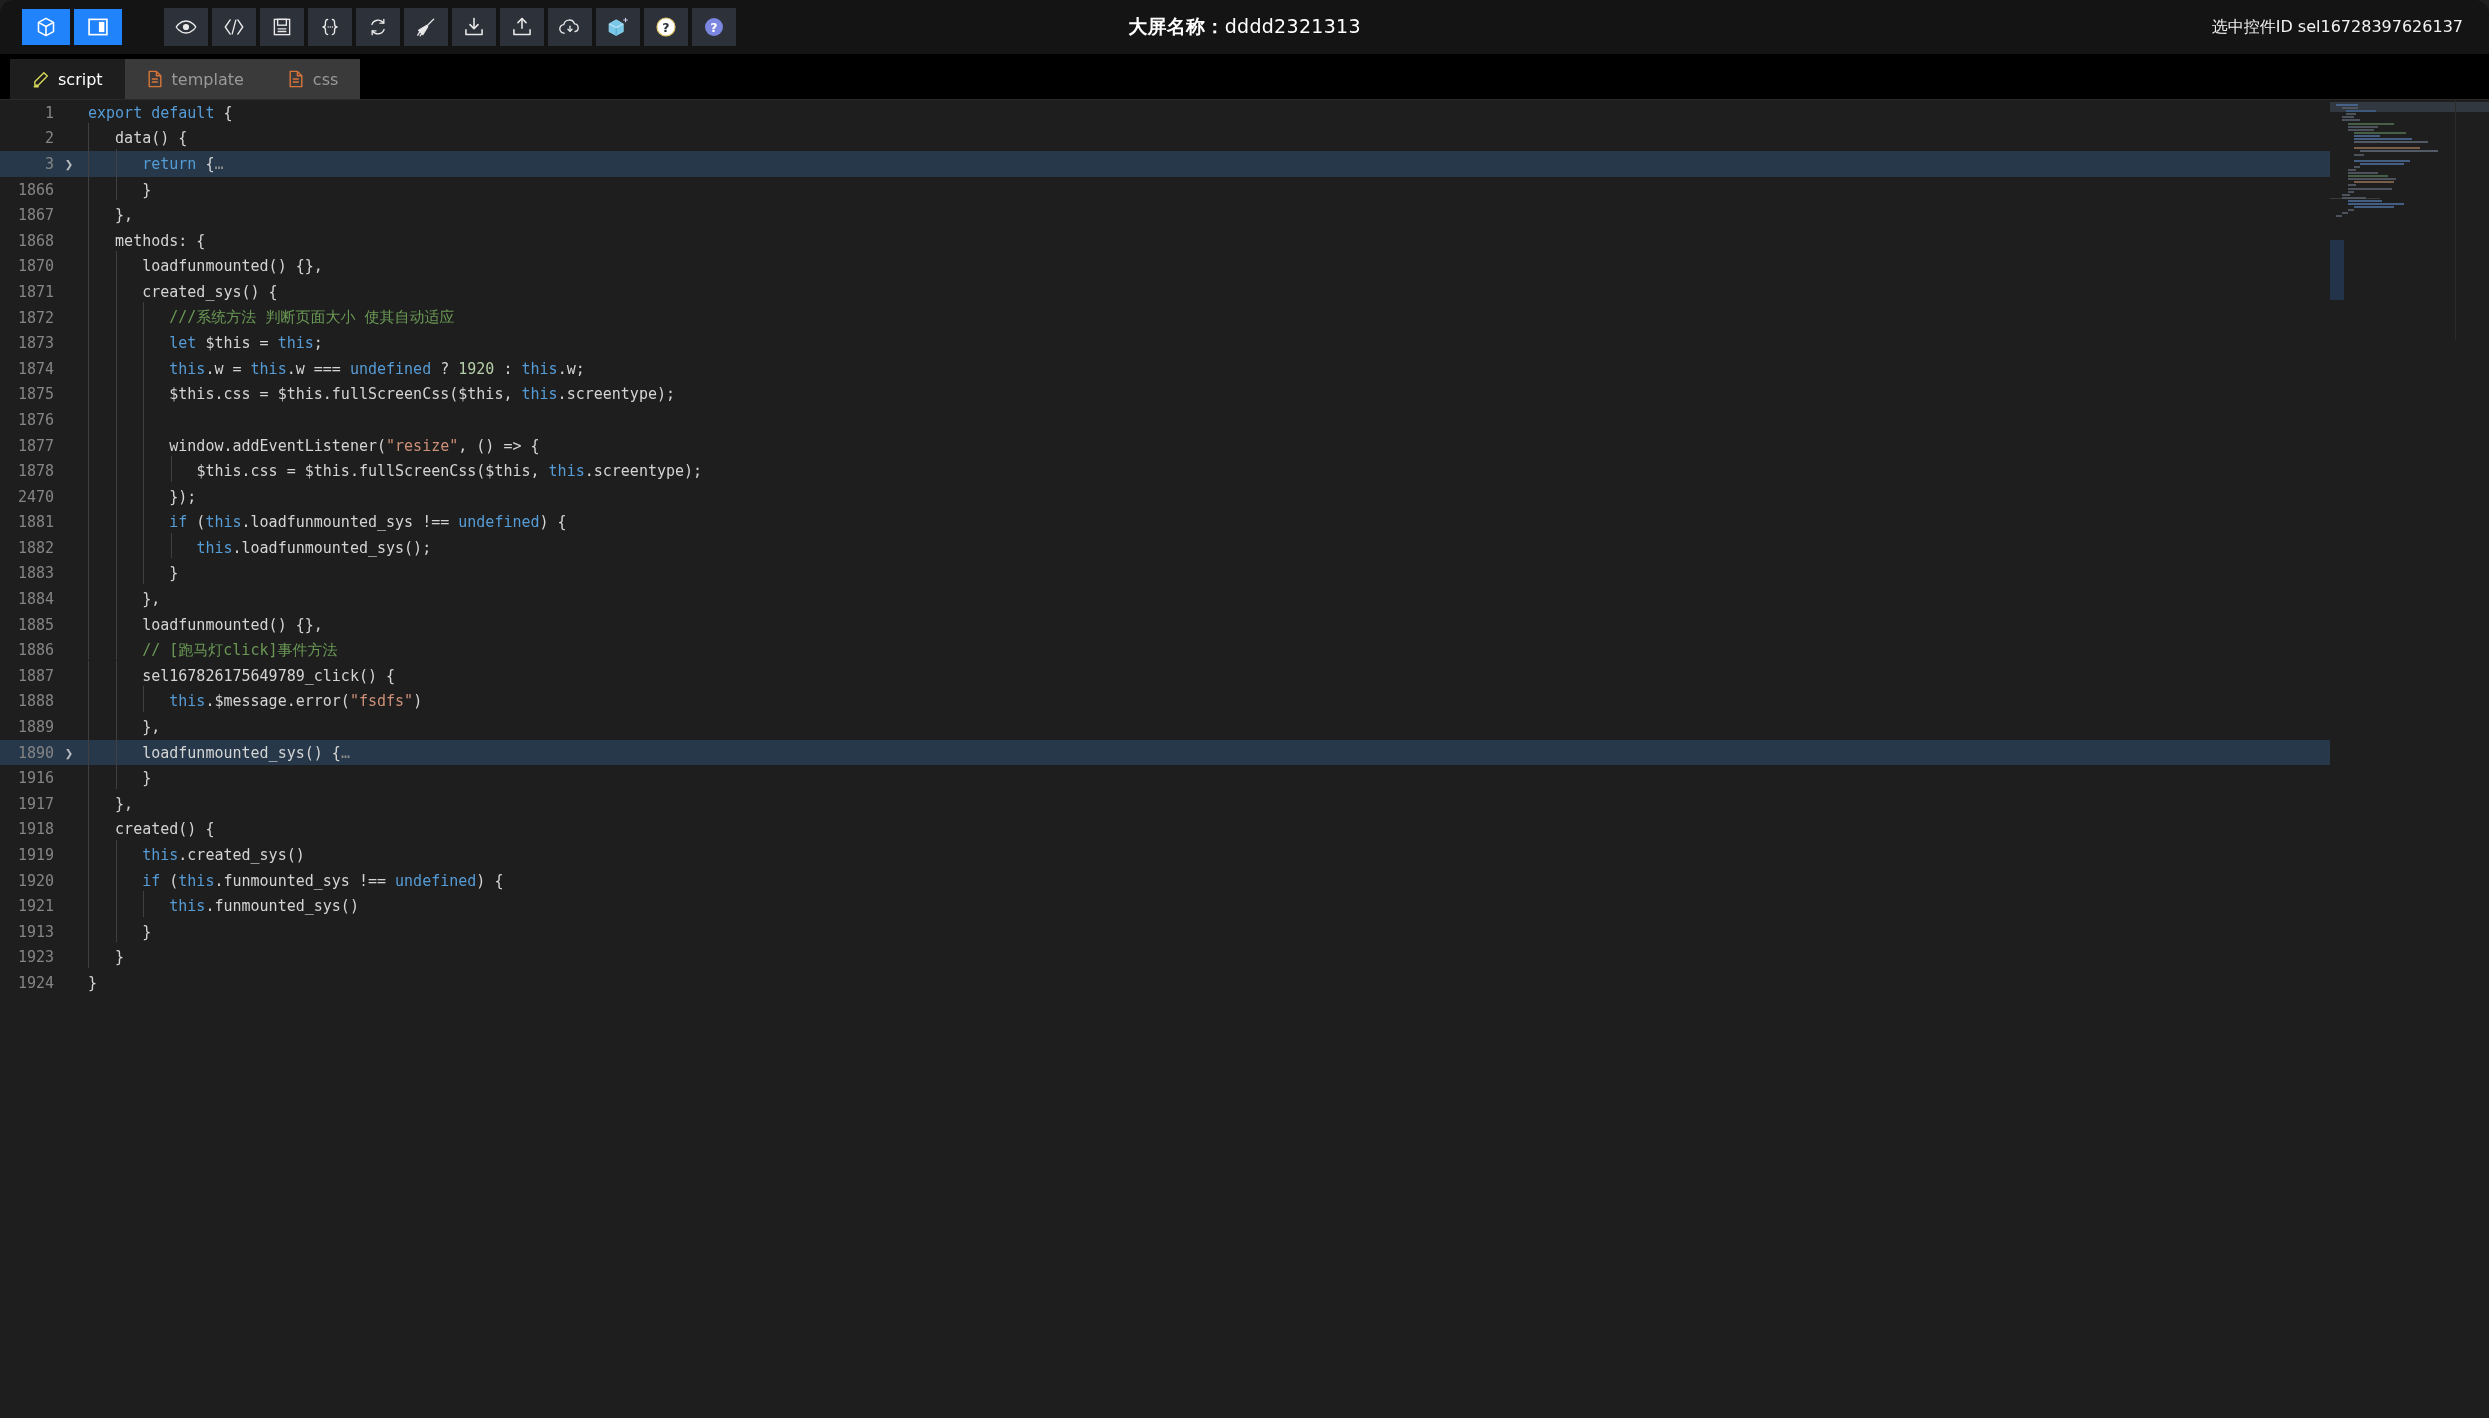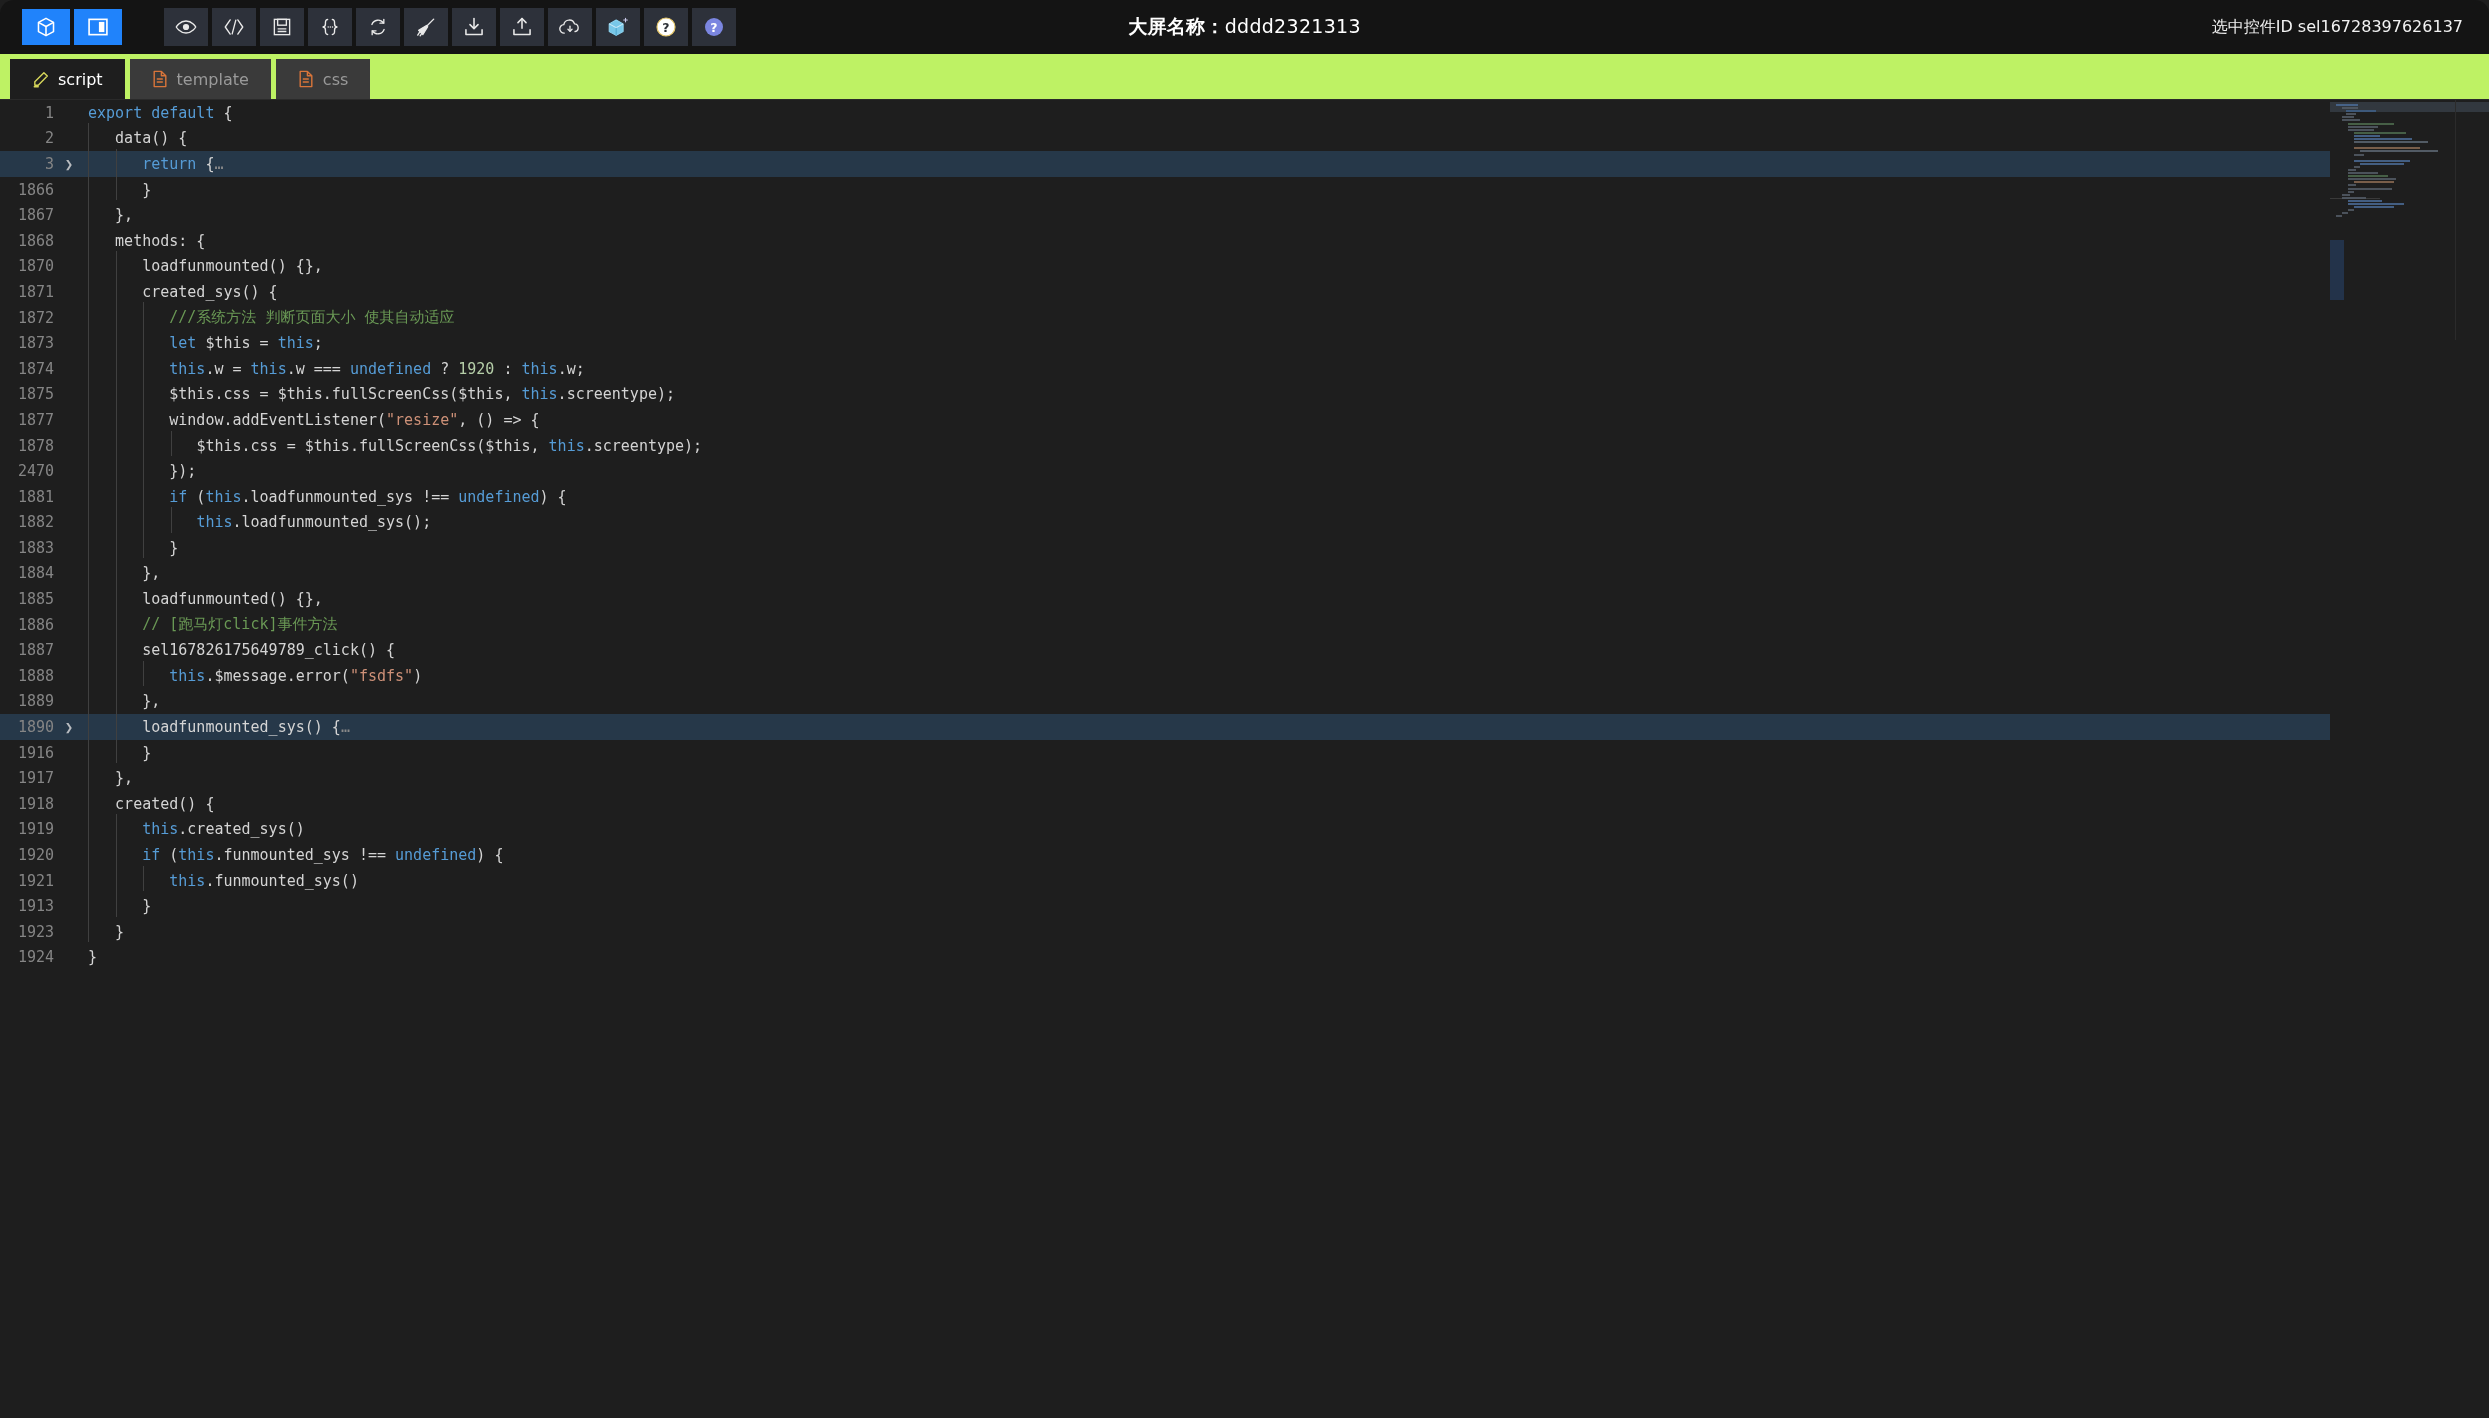--- a/index.html
+++ b/index.html
@@ -54,24 +54,23 @@
     right: 26px; top: 50%;
     transform: translateY(-50%);
     color: #f2f2f2;
     font-size: 16px;
     white-space: pre;
   }
 
   
   #tabbar {
     height: 46px;
-    background: #bef264;
+    background: #000000;
     display: flex;
     align-items: flex-end;
-    gap: 5px;
     padding-left: 10px;
     border-bottom: 1px solid #2a2a2a;
   }
   .tab {
     height: 40px;
     padding: 0 22px;
     display: flex;
     align-items: center;
     gap: 9px;
     font-size: 16px;
@@ -382,20 +381,21 @@
       <div class="line folded"><span class="ln">3</span><span class="fold">❯</span><span class="code" style="padding-left: 8px; text-align: right;"><span class="guide" style="left: 8px;"></span><span class="guide" style="left: 35.5px;"></span><span>      </span><span class="kw">return</span><span class="pun"> {</span><span class="dots">…</span></span></div>
       <div class="line"><span class="ln">1866</span><span class="fold"></span><span class="code" style="padding-left: 8px;"><span class="guide" style="left: 8px;"></span><span class="guide" style="left: 35.5px;"></span><span>      </span><span class="pun">}</span></span></div>
       <div class="line"><span class="ln">1867</span><span class="fold"></span><span class="code" style="padding-left: 8px;"><span class="guide" style="left: 8px;"></span><span>   </span><span class="pun">},</span></span></div>
       <div class="line"><span class="ln">1868</span><span class="fold"></span><span class="code" style="padding-left: 8px;"><span class="guide" style="left: 8px;"></span><span>   </span><span class="pun">methods: {</span></span></div>
       <div class="line"><span class="ln">1870</span><span class="fold"></span><span class="code" style="padding-left: 8px;"><span class="guide" style="left: 8px;"></span><span class="guide" style="left: 35.5px;"></span><span>      </span><span class="pun">loadfunmounted() {},</span></span></div>
       <div class="line"><span class="ln">1871</span><span class="fold"></span><span class="code" style="padding-left: 8px;"><span class="guide" style="left: 8px;"></span><span class="guide" style="left: 35.5px;"></span><span>      </span><span class="pun">created_sys() {</span></span></div>
       <div class="line"><span class="ln">1872</span><span class="fold"></span><span class="code" style="padding-left: 8px;"><span class="guide" style="left: 8px;"></span><span class="guide" style="left: 35.5px;"></span><span class="guide" style="left: 63px;"></span><span>         </span><span class="cmt">///系统方法 判断页面大小 使其自动适应</span></span></div>
       <div class="line"><span class="ln">1873</span><span class="fold"></span><span class="code" style="padding-left: 8px;"><span class="guide" style="left: 8px;"></span><span class="guide" style="left: 35.5px;"></span><span class="guide" style="left: 63px;"></span><span>         </span><span class="kw">let</span><span class="pun"> $this = </span><span class="kw">this</span><span class="pun">;</span></span></div>
       <div class="line"><span class="ln">1874</span><span class="fold"></span><span class="code" style="padding-left: 8px;"><span class="guide" style="left: 8px;"></span><span class="guide" style="left: 35.5px;"></span><span class="guide" style="left: 63px;"></span><span>         </span><span class="kw">this</span><span class="pun">.w = </span><span class="kw">this</span><span class="pun">.w === </span><span class="kw">undefined</span><span class="pun"> ? </span><span class="num">1920</span><span class="pun"> : </span><span class="kw">this</span><span class="pun">.w;</span></span></div>
       <div class="line"><span class="ln">1875</span><span class="fold"></span><span class="code" style="padding-left: 8px;"><span class="guide" style="left: 8px;"></span><span class="guide" style="left: 35.5px;"></span><span class="guide" style="left: 63px;"></span><span>         </span><span class="pun">$this.css = $this.fullScreenCss($this, </span><span class="kw">this</span><span class="pun">.screentype);</span></span></div>
+      <div class="line"><span class="ln">1876</span><span class="fold"></span><span class="code" style="padding-left: 8px;"><span class="guide" style="left: 8px;"></span><span class="guide" style="left: 35.5px;"></span><span class="guide" style="left: 63px;"></span><span>         </span></span></div>
       <div class="line"><span class="ln">1877</span><span class="fold"></span><span class="code" style="padding-left: 8px;"><span class="guide" style="left: 8px;"></span><span class="guide" style="left: 35.5px;"></span><span class="guide" style="left: 63px;"></span><span>         </span><span class="pun">window.addEventListener(</span><span class="str">"resize"</span><span class="pun">, () =&gt; {</span></span></div>
       <div class="line"><span class="ln">1878</span><span class="fold"></span><span class="code" style="padding-left: 8px;"><span class="guide" style="left: 8px;"></span><span class="guide" style="left: 35.5px;"></span><span class="guide" style="left: 63px;"></span><span class="guide" style="left: 90.5px;"></span><span>            </span><span class="pun">$this.css = $this.fullScreenCss($this, </span><span class="kw">this</span><span class="pun">.screentype);</span></span></div>
       <div class="line"><span class="ln">2470</span><span class="fold"></span><span class="code" style="padding-left: 8px;"><span class="guide" style="left: 8px;"></span><span class="guide" style="left: 35.5px;"></span><span class="guide" style="left: 63px;"></span><span>         </span><span class="pun">});</span></span></div>
       <div class="line"><span class="ln">1881</span><span class="fold"></span><span class="code" style="padding-left: 8px;"><span class="guide" style="left: 8px;"></span><span class="guide" style="left: 35.5px;"></span><span class="guide" style="left: 63px;"></span><span>         </span><span class="kw">if</span><span class="pun"> (</span><span class="kw">this</span><span class="pun">.loadfunmounted_sys !== </span><span class="kw">undefined</span><span class="pun">) {</span></span></div>
       <div class="line"><span class="ln">1882</span><span class="fold"></span><span class="code" style="padding-left: 8px;"><span class="guide" style="left: 8px;"></span><span class="guide" style="left: 35.5px;"></span><span class="guide" style="left: 63px;"></span><span class="guide" style="left: 90.5px;"></span><span>            </span><span class="kw">this</span><span class="pun">.loadfunmounted_sys();</span></span></div>
       <div class="line"><span class="ln">1883</span><span class="fold"></span><span class="code" style="padding-left: 8px;"><span class="guide" style="left: 8px;"></span><span class="guide" style="left: 35.5px;"></span><span class="guide" style="left: 63px;"></span><span>         </span><span class="pun">}</span></span></div>
       <div class="line"><span class="ln">1884</span><span class="fold"></span><span class="code" style="padding-left: 8px;"><span class="guide" style="left: 8px;"></span><span class="guide" style="left: 35.5px;"></span><span>      </span><span class="pun">},</span></span></div>
       <div class="line"><span class="ln">1885</span><span class="fold"></span><span class="code" style="padding-left: 8px;"><span class="guide" style="left: 8px;"></span><span class="guide" style="left: 35.5px;"></span><span>      </span><span class="pun">loadfunmounted() {},</span></span></div>
       <div class="line"><span class="ln">1886</span><span class="fold"></span><span class="code" style="padding-left: 8px;"><span class="guide" style="left: 8px;"></span><span class="guide" style="left: 35.5px;"></span><span>      </span><span class="cmt">// [跑马灯click]事件方法</span></span></div>
       <div class="line"><span class="ln">1887</span><span class="fold"></span><span class="code" style="padding-left: 8px;"><span class="guide" style="left: 8px;"></span><span class="guide" style="left: 35.5px;"></span><span>      </span><span class="pun">sel167826175649789_click() {</span></span></div>

